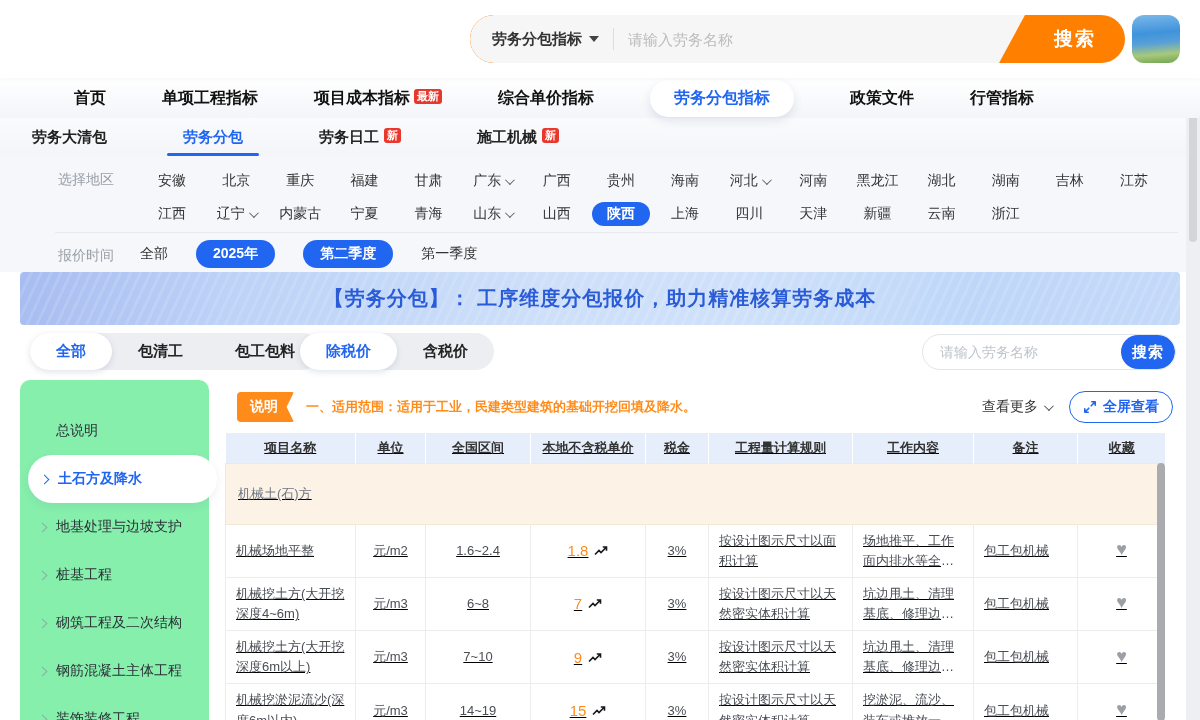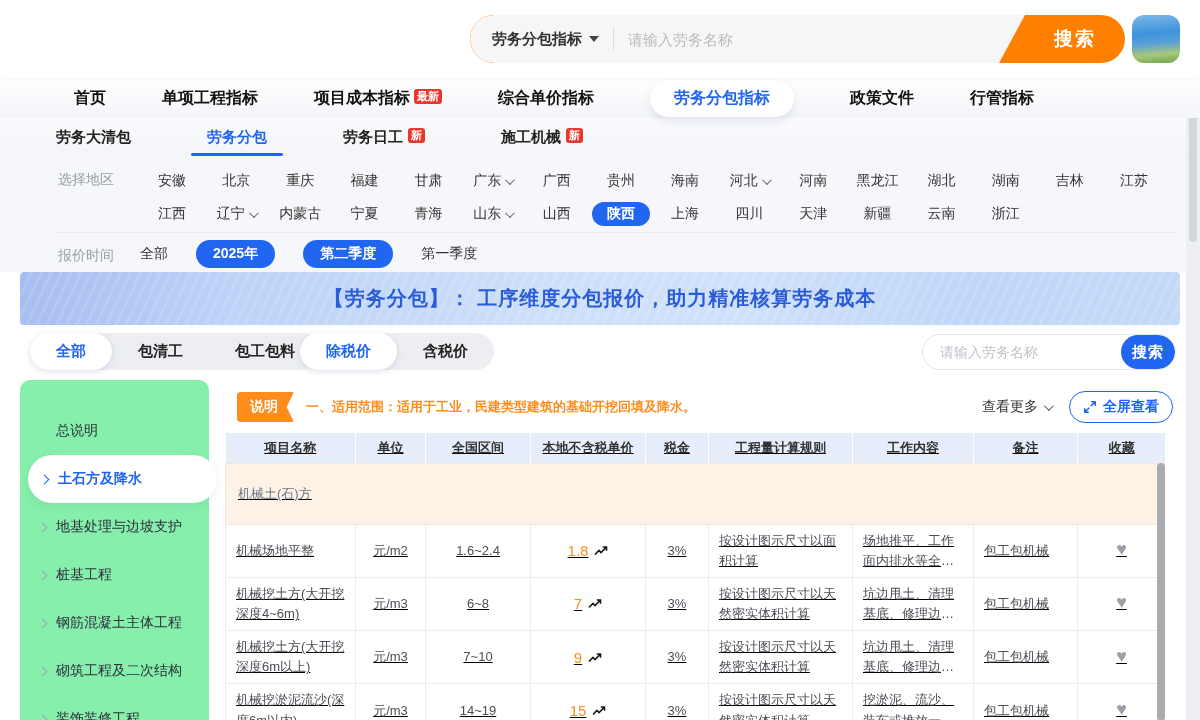--- a/index.html
+++ b/index.html
@@ -24,21 +24,21 @@
   .avatar { position:absolute; left:1132px; top:15px; width:48px; height:48px; border-radius:12px;
             background:linear-gradient(175deg,#7db9e8 0%,#3f93dc 38%,#58a0d8 58%,#a8c87a 80%,#6fa551 100%); }
 
   
   .mainnav { position:absolute; top:78px; left:0; right:0; height:40px; background:linear-gradient(180deg,#ffffff,#f3f5f9); display:flex; align-items:center; padding-left:74px; gap:56px; z-index:8; }
   .nav-item { font-size:16px; font-weight:bold; color:#111; cursor:pointer; white-space:nowrap; display:flex; align-items:center; gap:4px; }
   .nav-item.active { background:#fff; color:#2166f0; border-radius:19px; padding:8px 24px; box-shadow:0 4px 10px rgba(70,90,130,.14); }
   .badge-red { display:inline-block; background:#e8382d; color:#fff; font-size:11px; font-weight:bold; line-height:1; padding:2px 3px; border-radius:3px; transform:translateY(-2px); }
 
   
-  .subnav { position:absolute; top:118px; left:0; right:0; height:38px; background:linear-gradient(180deg,#fafbfd,#f3f5f8); display:flex; align-items:flex-start; padding-left:56px; gap:76px; }
+  .subnav { position:absolute; top:118px; left:0; right:0; height:38px; background:linear-gradient(180deg,#fafbfd,#f3f5f8); display:flex; align-items:flex-start; padding-left:32px; gap:76px; }
   .subnav-item { position:relative; font-size:15px; font-weight:bold; color:#222; cursor:pointer; display:flex; align-items:center; gap:5px; height:100%; }
   .subnav-item.active { color:#2166f0; }
   .subnav-item.active::after { content:""; position:absolute; left:50%; transform:translateX(-50%); bottom:0; width:92px; height:3px; background:#2166f0; border-radius:2px; }
 
   
   .regionpanel { position:absolute; top:156px; left:0; right:0; height:116px; background:#f5f7fa; }
   .panel-label { position:absolute; left:58px; font-size:14px; color:#9aa0a8; }
   .region-row { position:absolute; left:140px; width:1026px; display:grid; grid-template-columns:repeat(16,1fr); }
   .region-item { font-size:14px; color:#333; text-align:center; cursor:pointer; display:flex; align-items:center; justify-content:center; gap:4px; height:26px; }
   .region-item .pill { background:#2166f0; color:#fff; font-weight:bold; border-radius:14px; padding:3px 15px; }
@@ -303,25 +303,25 @@
       <div class="side-item">
         <span class="schev"></span>
         <span>地基处理与边坡支护</span>
       </div>
       <div class="side-item">
         <span class="schev"></span>
         <span>桩基工程</span>
       </div>
       <div class="side-item">
         <span class="schev"></span>
+        <span>砌筑工程及二次结构</span>
+      </div>
+      <div class="side-item">
+        <span class="schev"></span>
         <span>钢筋混凝土主体工程</span>
-      </div>
-      <div class="side-item">
-        <span class="schev"></span>
-        <span>砌筑工程及二次结构</span>
       </div>
       <div class="side-item">
         <span class="schev"></span>
         <span>装饰装修工程</span>
       </div>
     </aside>
 
   <div class="noterow">
     <span class="note-badge">说明</span>
     <span class="note-text">一、适用范围：适用于工业，民建类型建筑的基础开挖回填及降水。</span>

